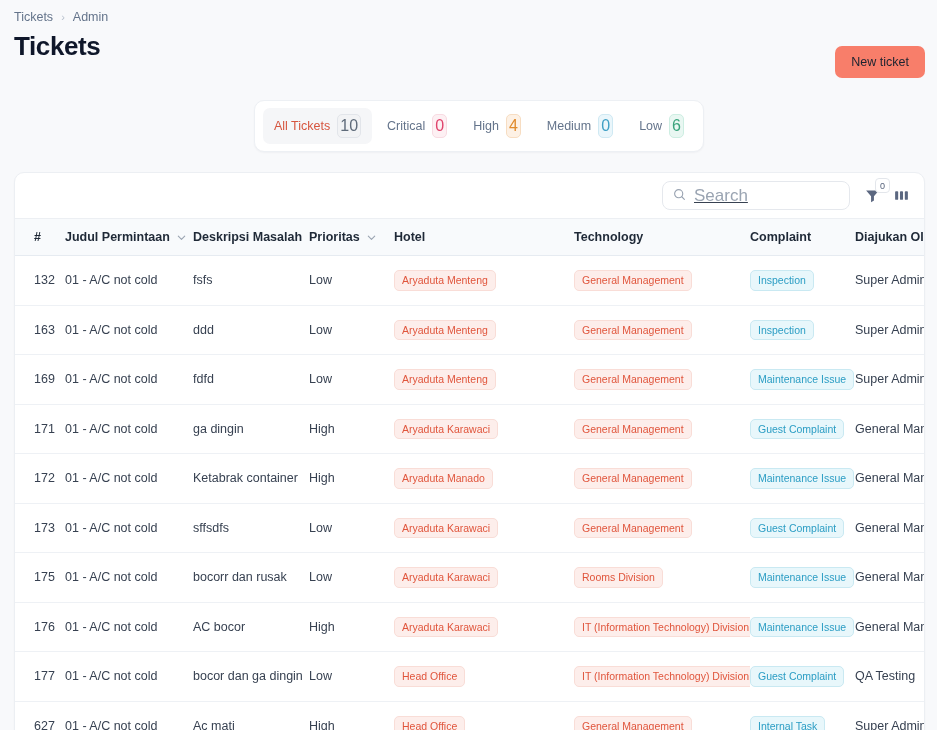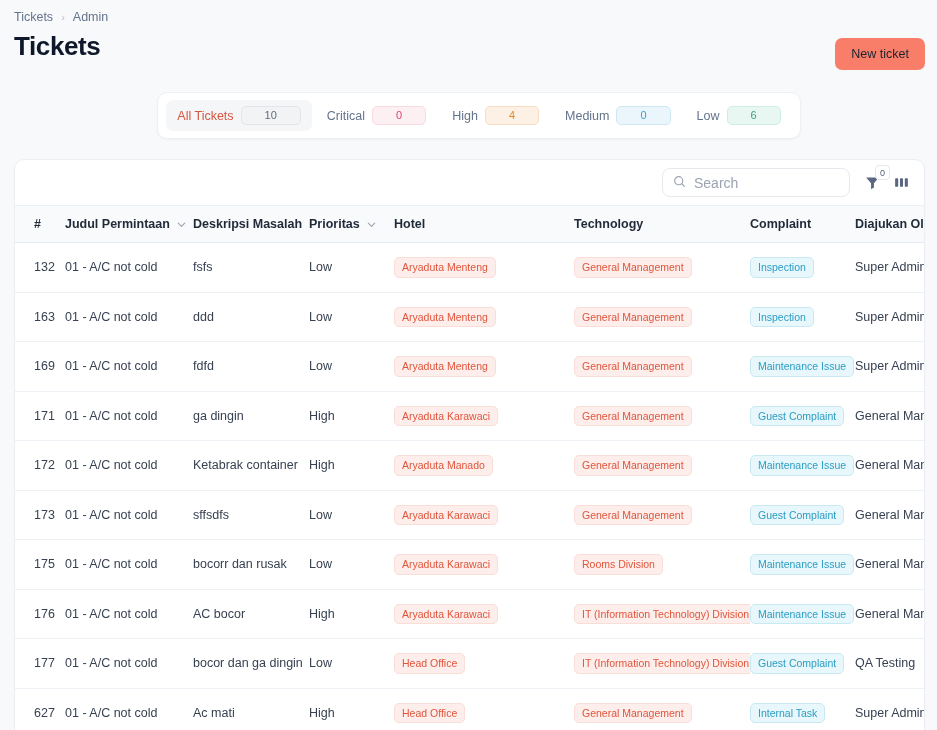--- a/index.html
+++ b/index.html
@@ -22,21 +22,21 @@
   
   .title-row {
     display: flex; align-items: flex-start; justify-content: space-between;
     padding: 6px 12px 0 14px;
   }
   .page-title {
     font-size: 26px; font-weight: bold; letter-spacing: -0.4px;
     color: #0f172a; line-height: 1.25;
   }
   .new-ticket-btn {
-    margin-top: 8px;
+    margin-top: 16px;
     background: #f87e6a;
     color: #1b2330;
     border: none;
     border-radius: 7px;
     font-family: "Liberation Sans", sans-serif;
     font-size: 12.5px;
     font-weight: normal;
     padding: 9px 16px;
     cursor: pointer;
   }
@@ -58,23 +58,23 @@
     font-size: 12.5px;
     color: #64748b;
     cursor: pointer;
     background: transparent;
     border: none;
     font-family: "Liberation Sans", sans-serif;
     white-space: nowrap;
   }
   .filter-tab.active { background: #f5f6f8; color: #d6553f; }
   .filter-count {
-    font-size: 11px;
+    font-size: 16px;
     line-height: 1;
-    padding: 3px 23px;
+    padding: 3px 2px;
     border-radius: 5px;
     border: 1px solid transparent;
   }
   .cnt-all  { background:#f2f3f5; border-color:#e2e5ea; color:#5f6b7a; }
   .cnt-crit { background:#fdf0f3; border-color:#f8dbe2; color:#e0436c; }
   .cnt-high { background:#fdf1e5; border-color:#f7ddc2; color:#e08b2c; }
   .cnt-med  { background:#eaf6fb; border-color:#cfe9f3; color:#3e9fc4; }
   .cnt-low  { background:#e9f7f2; border-color:#cdeee2; color:#3aa37c; }
 
   
@@ -99,21 +99,21 @@
     display: flex; align-items: center; gap: 8px;
     width: 188px; height: 29px;
     border: 1px solid #e5e8ed;
     border-radius: 8px;
     padding: 0 10px;
     background: #fff;
   }
   .search-box input {
     border: none; outline: none; flex: 1;
     font-family: "Liberation Sans", sans-serif;
-    font-size: 14px; color: #374151; background: transparent;
+    font-size: 17px; color: #374151; background: transparent; text-decoration: underline;
   }
   .search-box input::placeholder { color: #9aa4b2; }
 
   .icon-group { display: flex; align-items: center; gap: 12px; }
   .icon-btn { position: relative; cursor: pointer; line-height: 0; }
   .filter-badge {
     position: absolute; top: -9px; right: -9px;
     min-width: 15px; height: 15px;
     border-radius: 4px;
     background: #ffffff;

